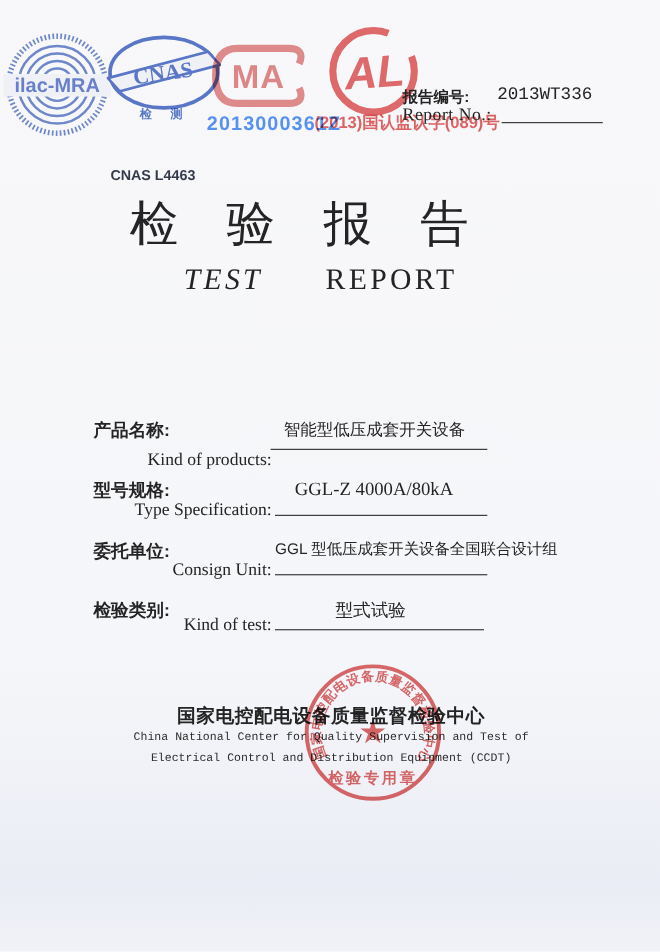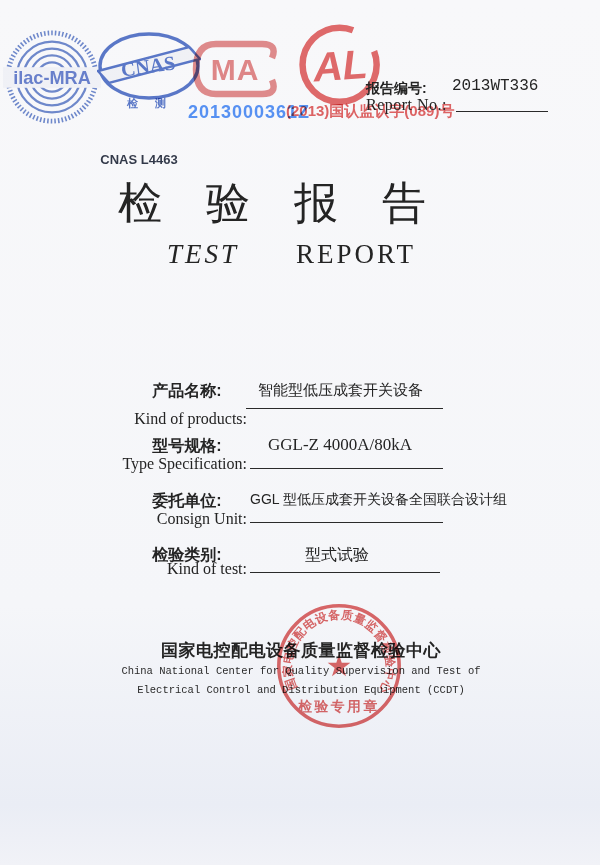--- a/index.html
+++ b/index.html
@@ -29,21 +29,21 @@
   .rpt-label-en{left:366px;top:96px;font-size:16px;letter-spacing:.5px;text-align:right;}
   .rpt-line{left:456px;top:111px;width:92px;border-top:1.6px solid #2a2a2a;}
 
   
   .title-cn{left:118px;top:174px;font-size:44px;font-weight:normal;letter-spacing:44px;white-space:nowrap;}
   .title-en{top:239px;font-size:27px;letter-spacing:3px;}
   .title-en.w1{left:167px;font-style:italic;}
   .title-en.w2{left:296px;}
 
   
-  .cn-label{width:150px;text-align:center;font-size:16px;font-weight:bold;white-space:nowrap;left:112px;}
+  .cn-label{width:150px;text-align:left;font-size:16px;font-weight:bold;white-space:nowrap;left:85px;}
   .cn-value{font-size:15px;white-space:nowrap;}
   .en-label{width:192px;text-align:right;font-size:16px;white-space:nowrap;left:55px;}
   .u-line{border-top:1.5px solid #2a2a2a;height:0;}
 
   .f1-cn{top:381px;} .f1-val{left:258px;top:381px;font-size:15px;}
   .f1-en{top:410px;} .f1-line{left:246px;top:408px;width:197px;}
 
   .f2-cn{top:436px;} .f2-val{left:268px;top:435px;font-size:17px;font-family:"Liberation Serif",serif;}
   .f2-en{top:455px;text-align:right;} .f2-line{left:250px;top:468px;width:193px;}
 

